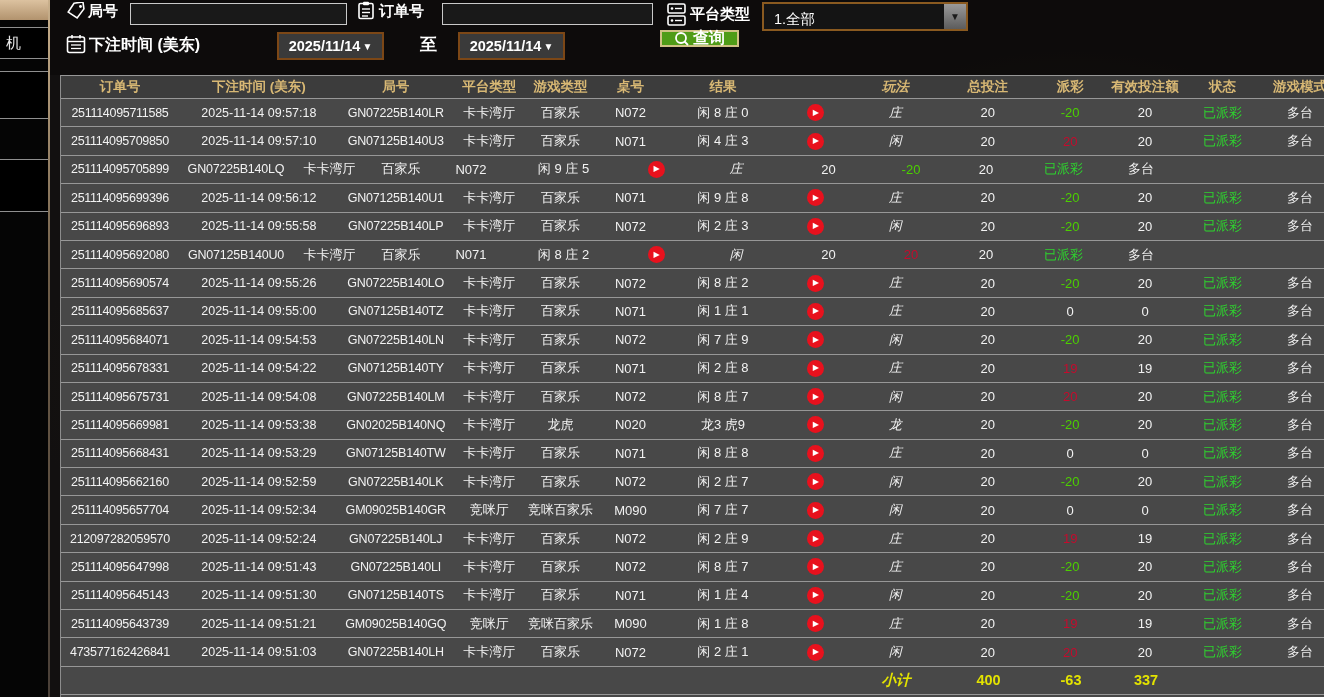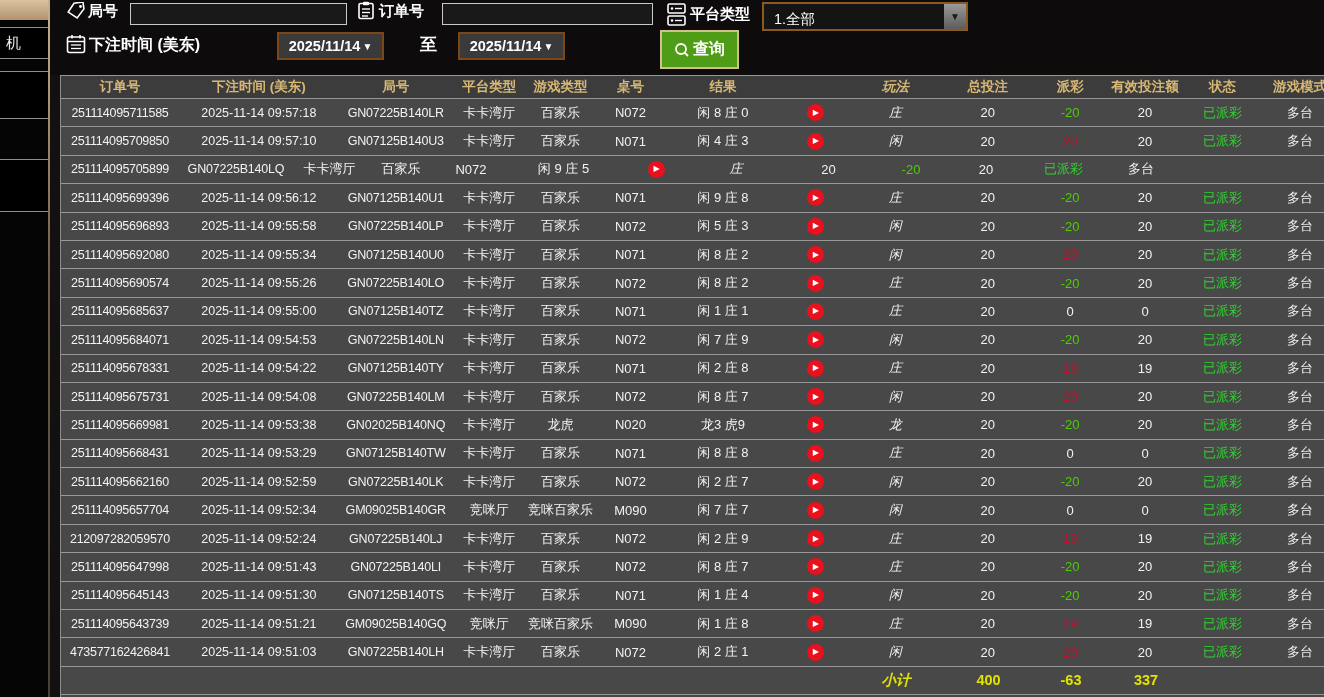--- a/index.html
+++ b/index.html
@@ -38,21 +38,21 @@
     color:#fff;font-size:13px;padding:0 6px;box-sizing:border-box;outline:none;}
   .datebox{position:absolute;width:107px;height:28px;background:#3a3a3a;border:2px solid #7c4716;
     box-sizing:border-box;color:#fff;font-weight:bold;font-size:14.5px;
     display:flex;align-items:center;justify-content:center;gap:2px;cursor:pointer;}
   .datebox .dd{font-size:10px;}
   .selectbox{position:absolute;left:762px;top:2px;width:206px;height:29px;background:#141414;
     border:2px solid #8a5a20;box-sizing:border-box;display:flex;align-items:flex-end;cursor:pointer;}
   .selectbox .sel-text{color:#fff;font-size:14.5px;padding-left:10px;flex:1;}
   .selectbox .sel-arrow{width:22px;height:100%;background:linear-gradient(#9a9a9a,#5c5c5c);
     display:flex;align-items:center;justify-content:center;color:#1a1a1a;font-size:10px;}
-  .searchbtn{position:absolute;left:660px;top:30px;width:79px;height:39px;
+  .searchbtn{position:absolute;left:660px;top:30px;width:79px;height:17px;
     background:#4f9c17;border:2px solid #cfc284;box-sizing:border-box;
     color:#fff;font-weight:bold;font-size:16px;display:flex;align-items:center;justify-content:center;gap:3px;
     cursor:pointer;}
   
   .grid{position:absolute;left:60px;top:75px;width:1280px;height:622px;
     border-left:1px solid #8d8d8d;box-sizing:border-box;}
   .trow{display:flex;background:#484848;border-top:1px solid #979797;height:27.4px;align-items:center;}
   .trow.thead{height:22px;background:#3c3c3c;}
   .trow.sum1{height:27px;}
   .trow.sum2{height:26px;}
@@ -263,36 +263,35 @@
         <div class="cell c12 green">已派彩</div>
         <div class="cell c13">多台</div>
       </div>
       <div class="trow">
         <div class="cell c0">251114095696893</div>
         <div class="cell c1">2025-11-14 09:55:58</div>
         <div class="cell c2">GN07225B140LP</div>
         <div class="cell c3">卡卡湾厅</div>
         <div class="cell c4">百家乐</div>
         <div class="cell c5">N072</div>
-        <div class="cell c6">闲 5 庄 3</div>
+        <div class="cell c6">闲 2 庄 3</div>
         <div class="cell c7">
           <div class="playbtn">
             <span>▶</span>
           </div>
         </div>
         <div class="cell c8">闲</div>
         <div class="cell c9">20</div>
         <div class="cell c10 neg">-20</div>
         <div class="cell c11">20</div>
         <div class="cell c12 green">已派彩</div>
         <div class="cell c13">多台</div>
       </div>
       <div class="trow">
         <div class="cell c0">251114095692080</div>
-        <div class="cell c1">2025-11-14 09:55:34</div>
         <div class="cell c2">GN07125B140U0</div>
         <div class="cell c3">卡卡湾厅</div>
         <div class="cell c4">百家乐</div>
         <div class="cell c5">N071</div>
         <div class="cell c6">闲 8 庄 2</div>
         <div class="cell c7">
           <div class="playbtn">
             <span>▶</span>
           </div>
         </div>

